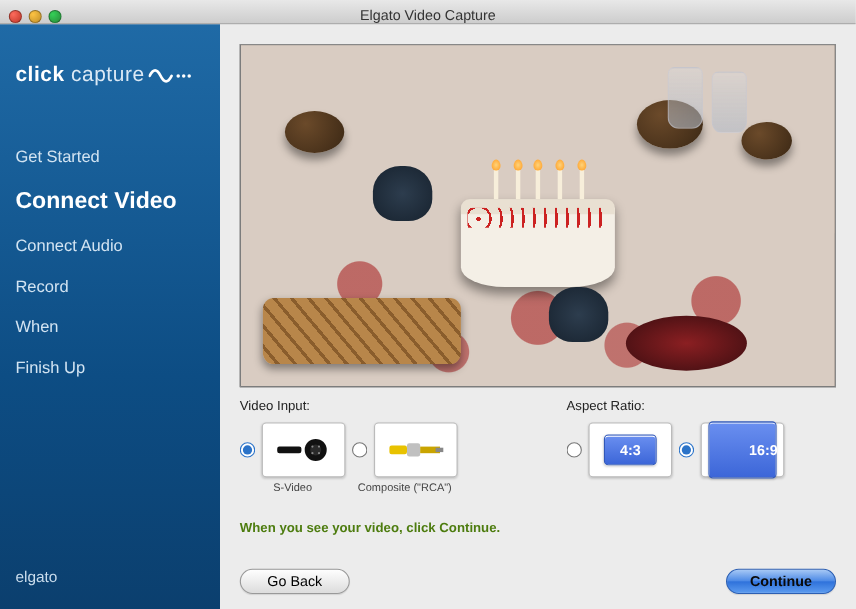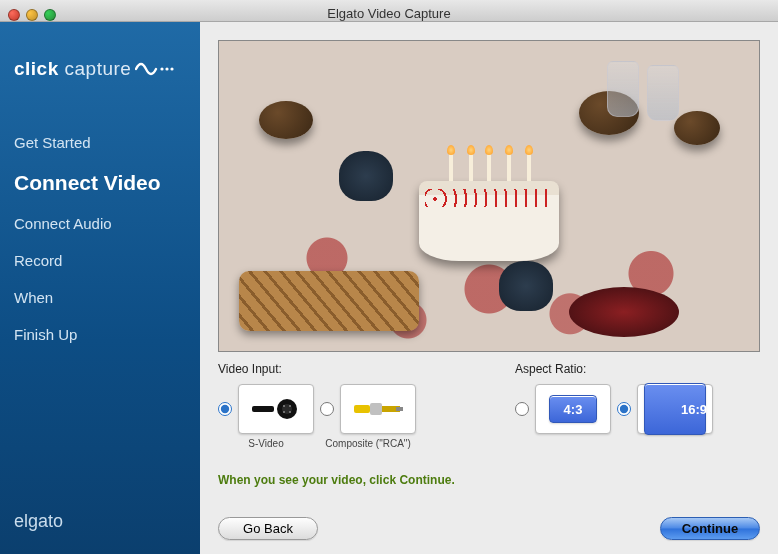--- a/index.html
+++ b/index.html
@@ -42,21 +42,21 @@
     display: flex;
     align-items: center;
     gap: 4px;
   }
   .logo-text { font-size: 19px; color: #dbe9f5; letter-spacing: 0.5px; }
   .logo-text .bold { font-weight: bold; color: #fff; }
   .logo-wave { width: 42px; height: 22px; }
   .steps { margin-top: 44px; padding: 0 14px; }
   .step-item { font-size: 15px; color: #d3e4f2; margin-bottom: 20px; cursor: pointer; }
   .step-item.active { font-size: 21px; font-weight: bold; color: #fff; }
-  .brand-footer { margin-top: auto; padding: 0 16px 22px 14px; font-size: 18px; color: #c9dcec; }
+  .brand-footer { margin-top: auto; padding: 0 16px 22px 14px; font-size: 14px; color: #c9dcec; }
   .content {
     flex: 1;
     background: #ececec;
     padding: 18px 18px 14px 18px;
     display: flex;
     flex-direction: column;
   }
   .preview {
     height: 312px;
     background: #1a1a1a;

